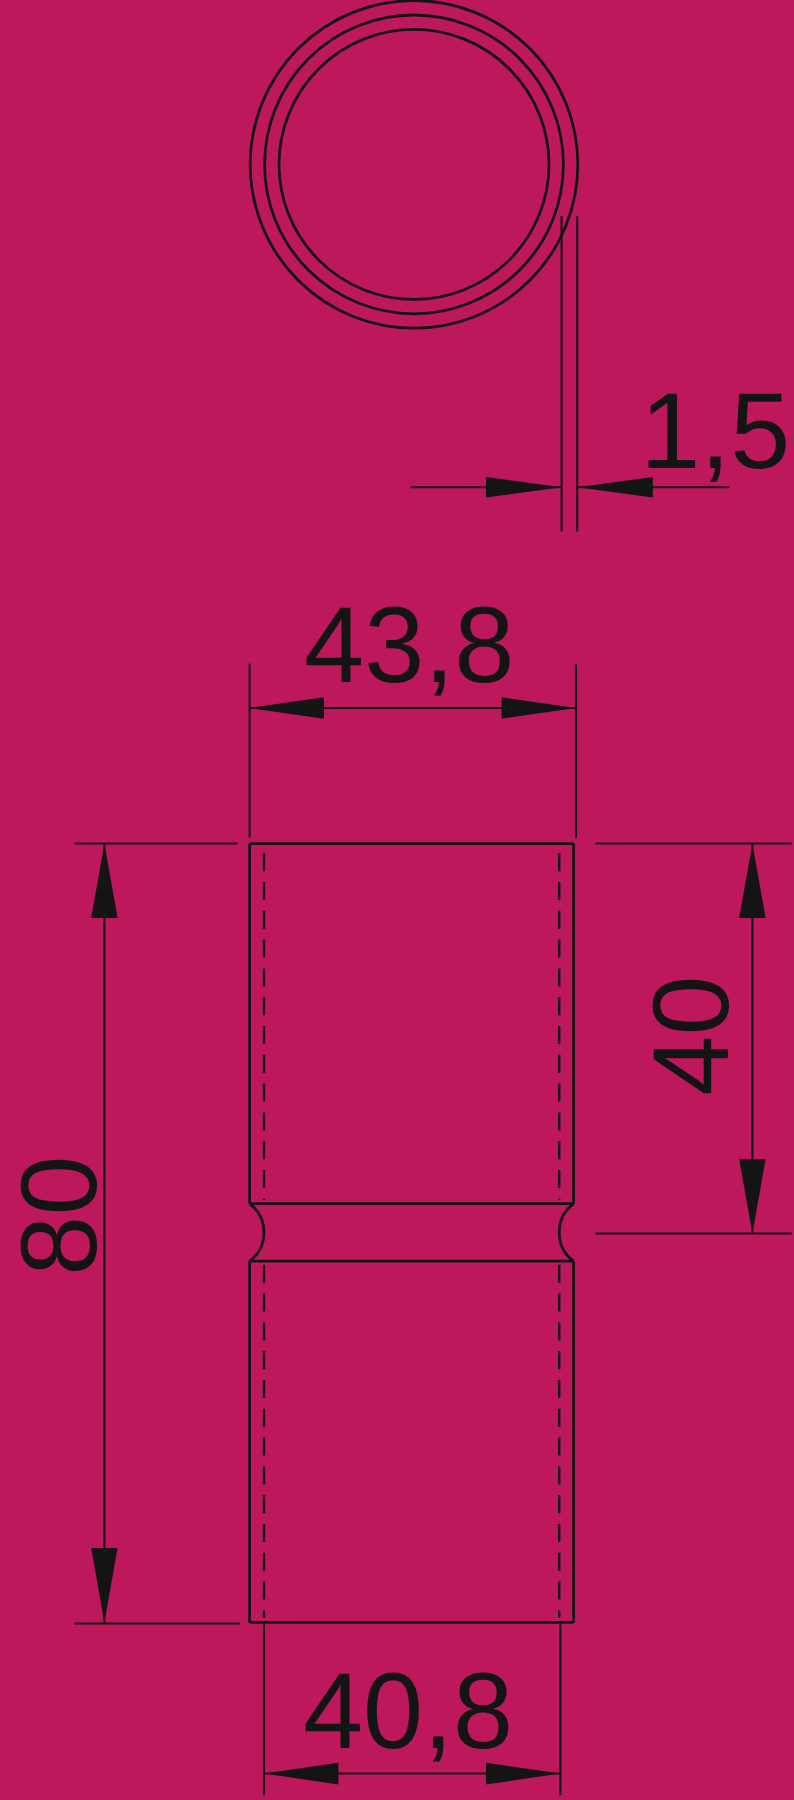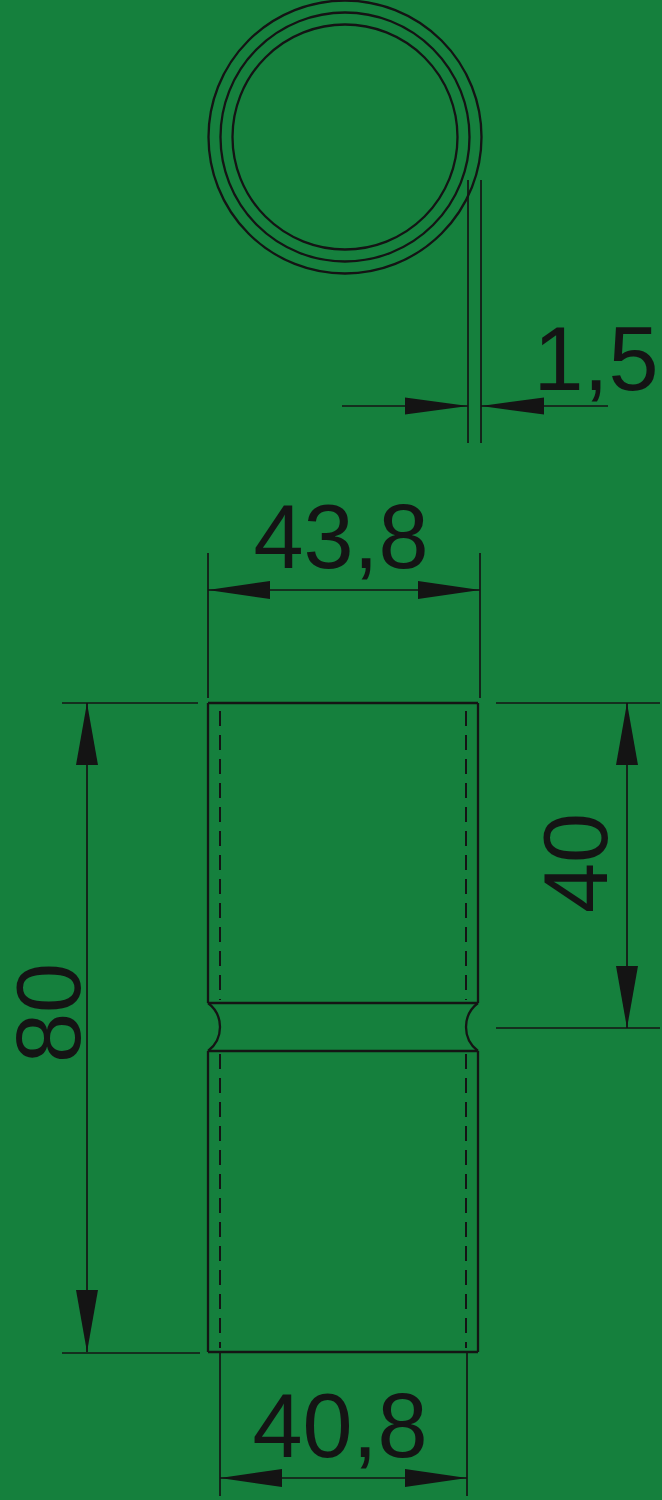--- a/index.html
+++ b/index.html
@@ -4,21 +4,21 @@
 <style>
   html, body {
     margin: 0;
     padding: 0;
     background: #ffffff;
   }
   .canvas {
     position: relative;
     width: 662px;
     height: 1500px;
-    background: #15803d;
+    background: #be185d;
     overflow: hidden;
   }
   svg { display: block; }
   .dim-text {
     font-family: "Liberation Sans", "DejaVu Sans", sans-serif;
     font-size: 90px;
     font-weight: 400;
     fill: #141414;
   }
   .object-line { stroke: #141414; stroke-width: 2.3; fill: none; }

